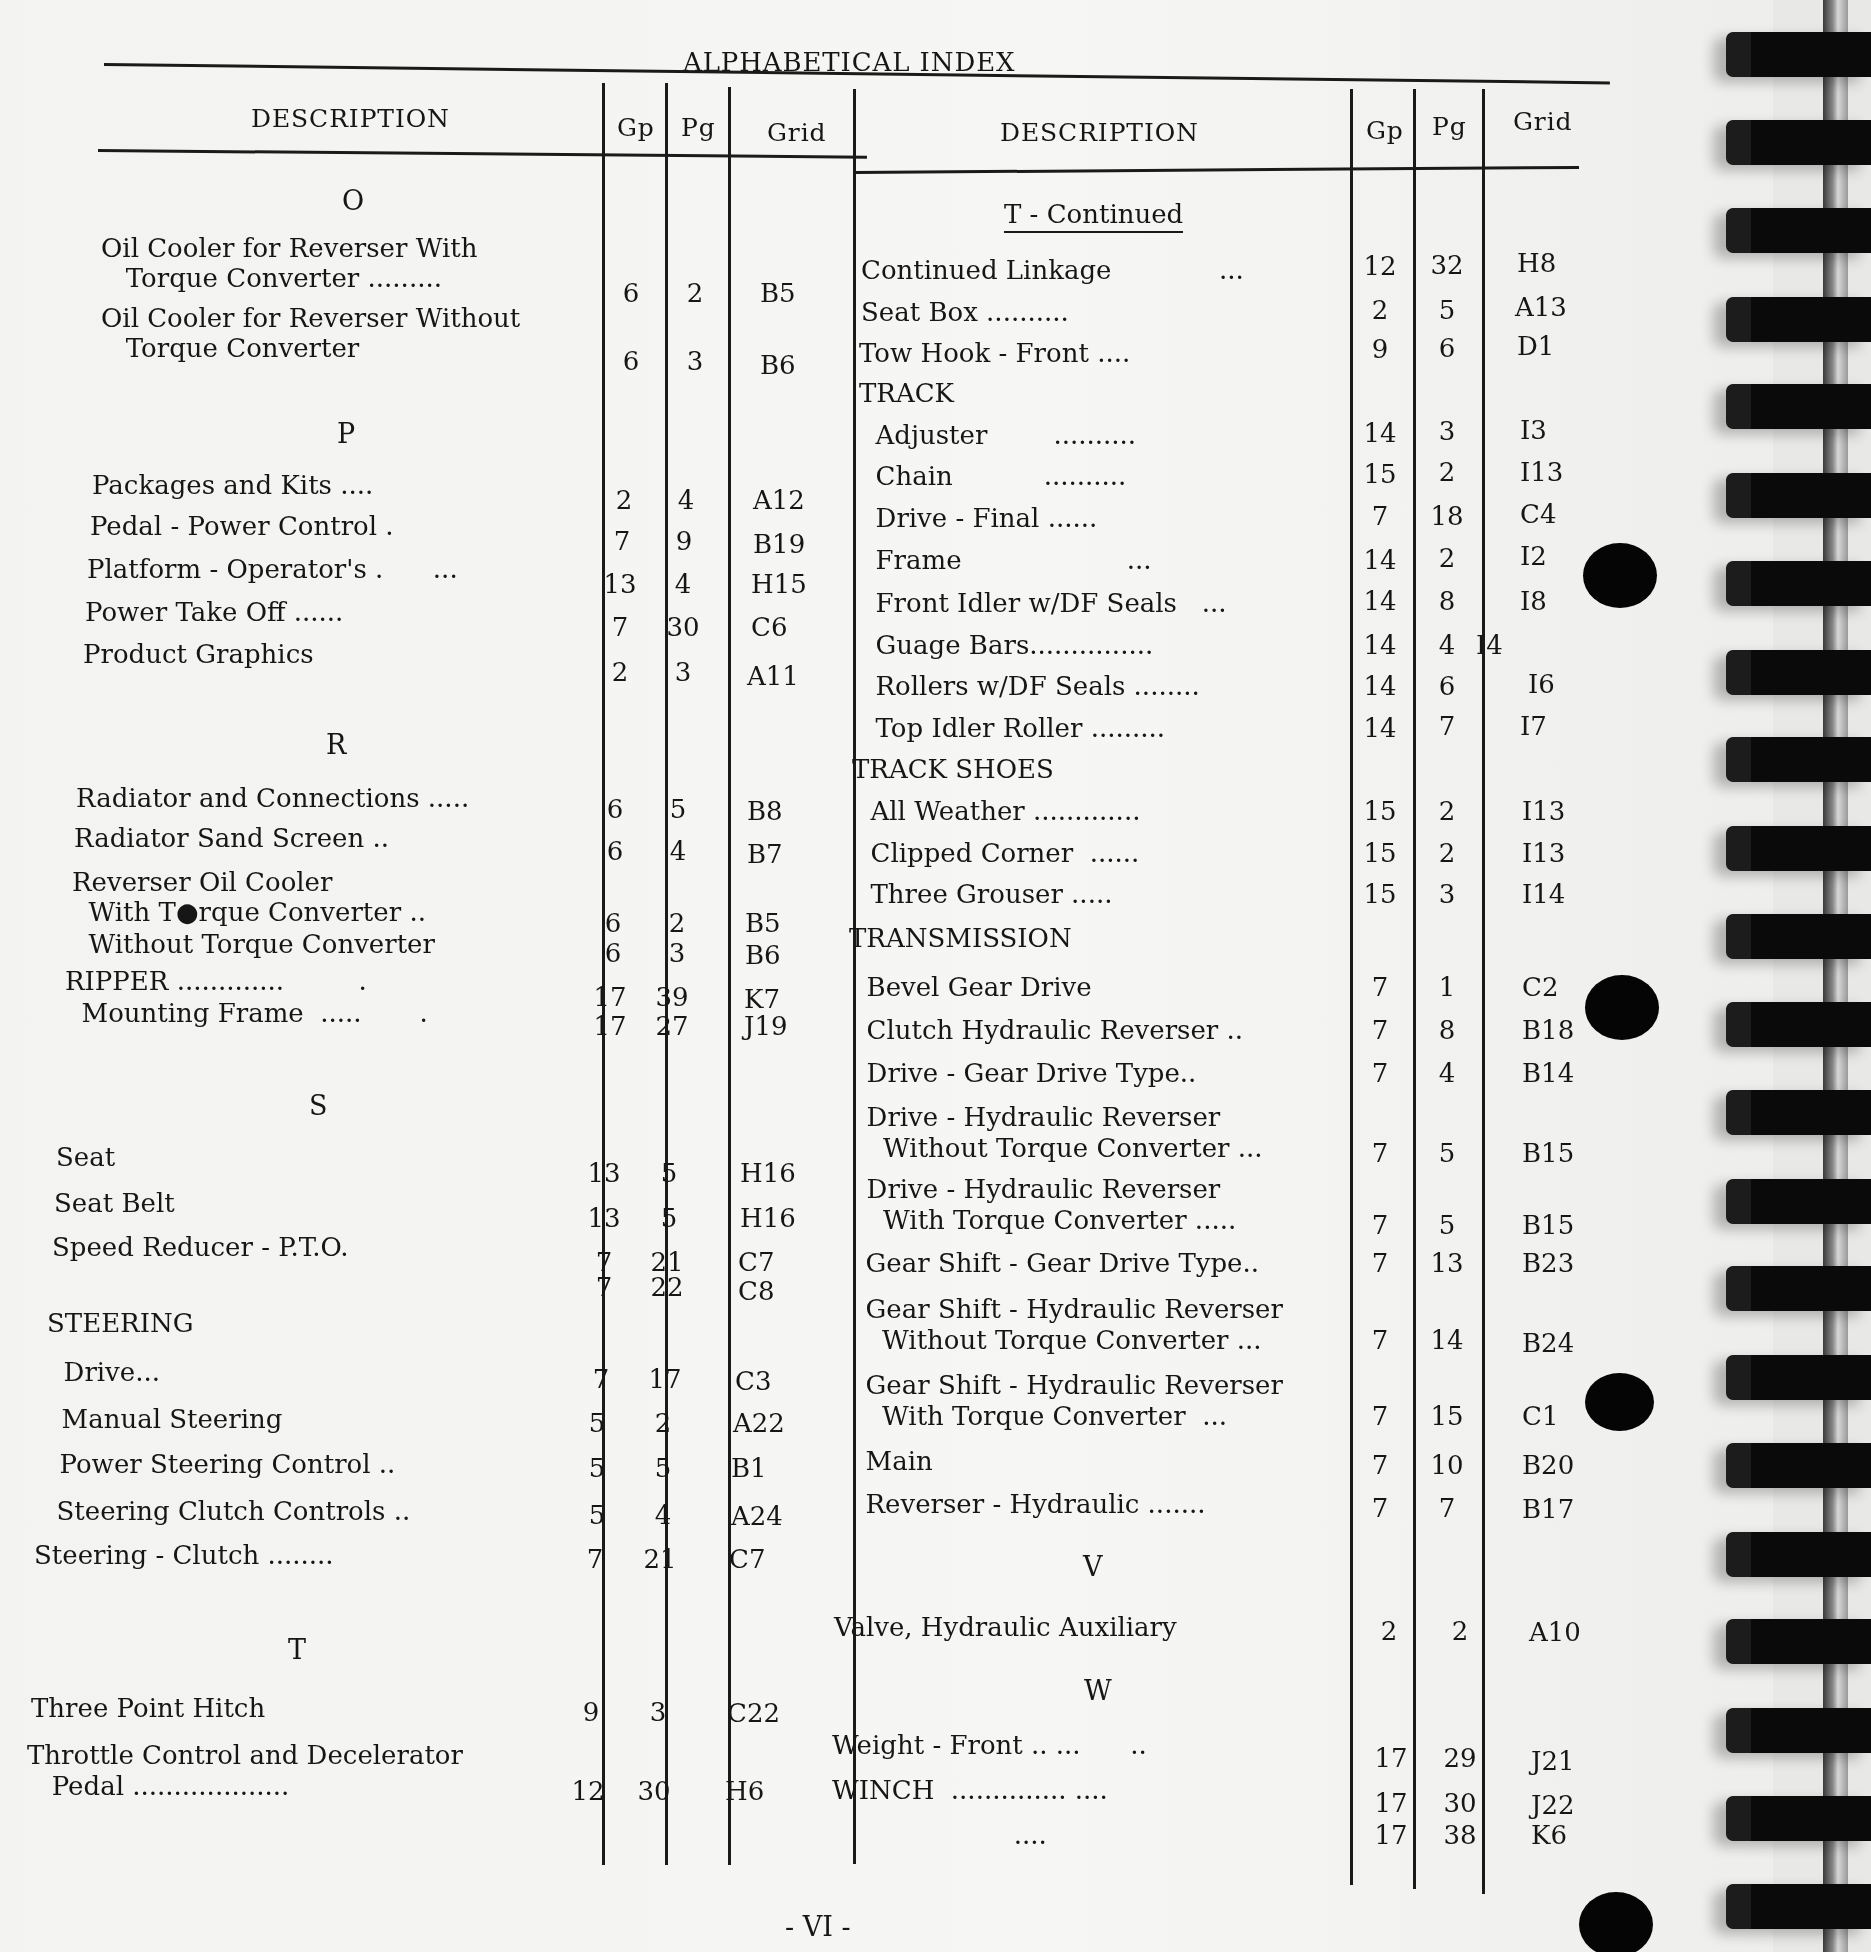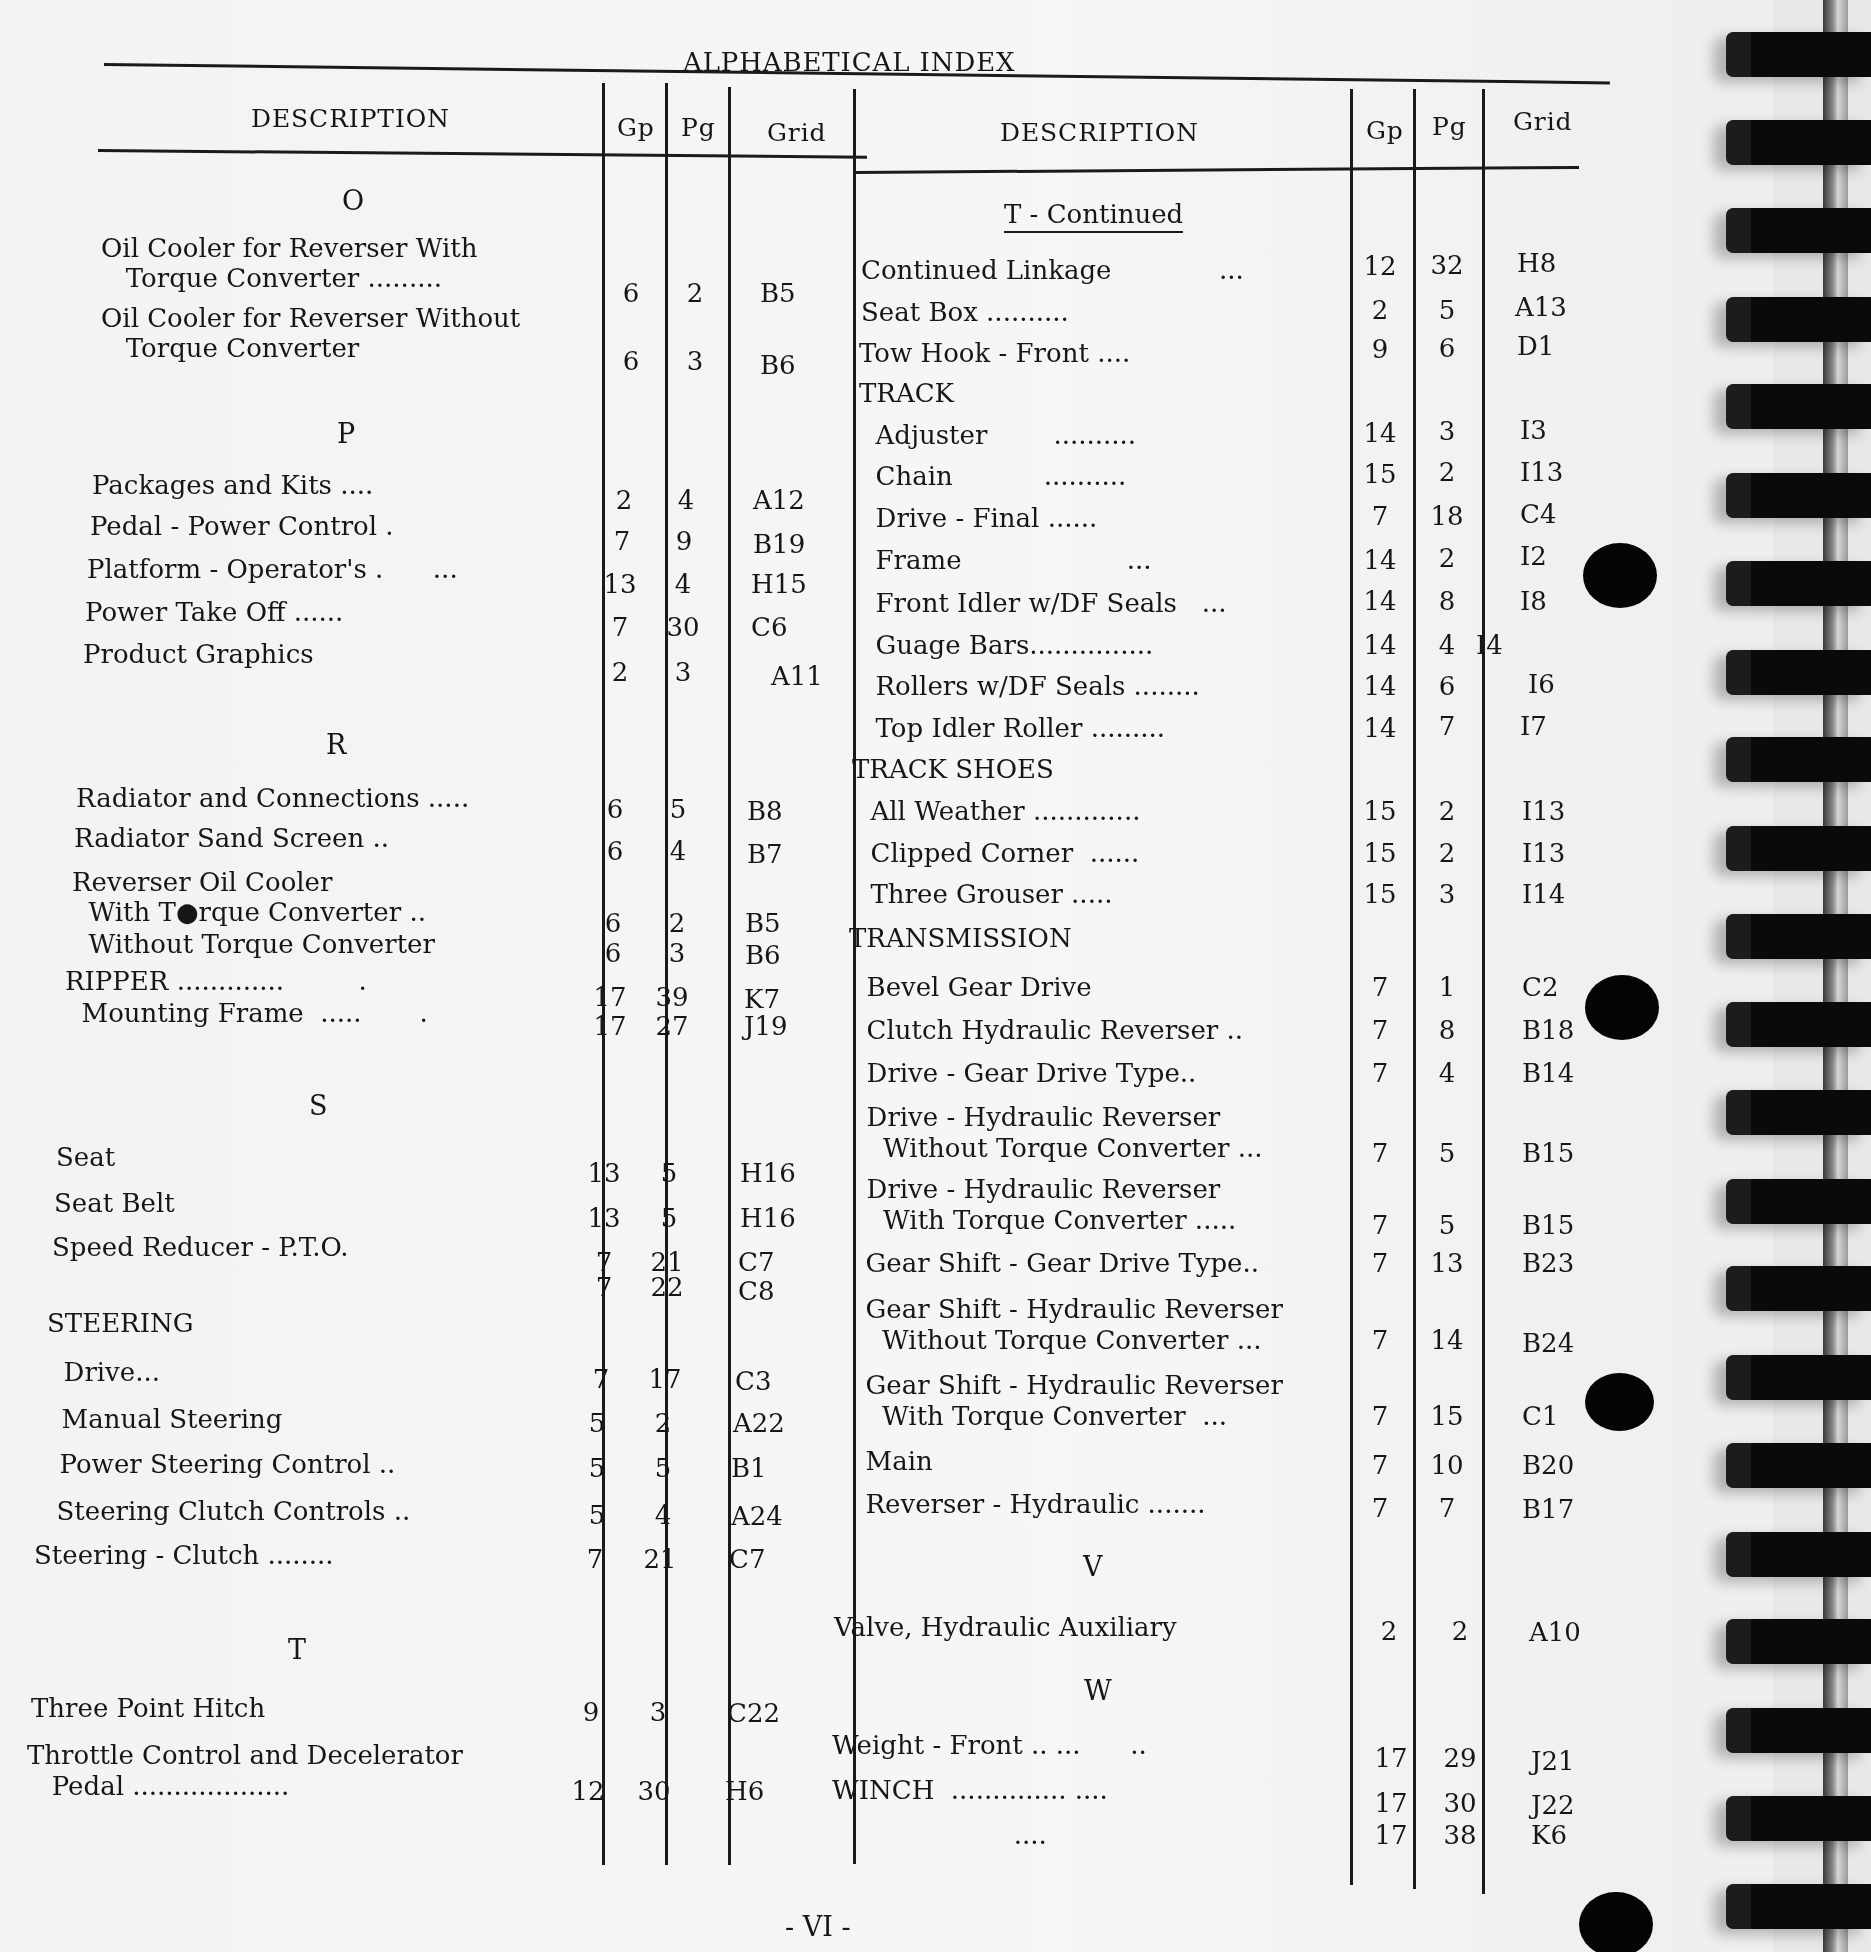--- a/index.html
+++ b/index.html
@@ -102,21 +102,21 @@
   <div class="row" style="top:597px;left:0">
     <span class="desc" style="left:85px;top:0">Power Take Off ......</span>
     <span class="num" style="left:593px;top:14.5px">7</span>
     <span class="num" style="left:656px;top:14.5px">30</span>
     <span class="grid" style="left:751px;top:14.5px">C6</span>
   </div>
   <div class="row" style="top:639px;left:0">
     <span class="desc" style="left:83px;top:0">Product Graphics</span>
     <span class="num" style="left:593px;top:18px">2</span>
     <span class="num" style="left:656px;top:18px">3</span>
-    <span class="grid" style="left:771px;top:22px">A11</span>
+    <span class="grid" style="left:747px;top:22px">A11</span>
   </div>
 
   <div class="letter" style="left:326px;top:729px">R</div>
   <div class="row" style="top:783px;left:0">
     <span class="desc" style="left:76px;top:0">Radiator and Connections .....</span>
     <span class="num" style="left:588px;top:11px">6</span>
     <span class="num" style="left:651px;top:11px">5</span>
     <span class="grid" style="left:747px;top:12.7px">B8</span>
   </div>
   <div class="row" style="top:823px;left:0">

